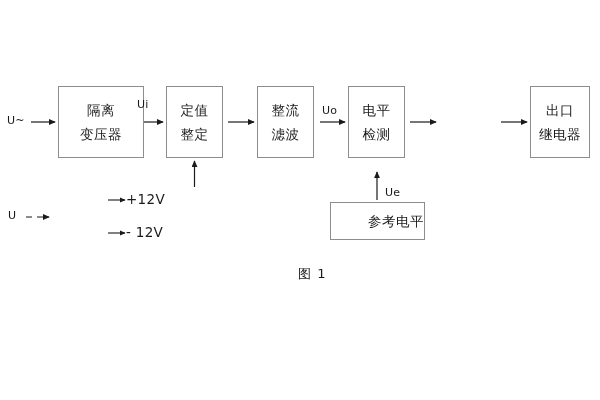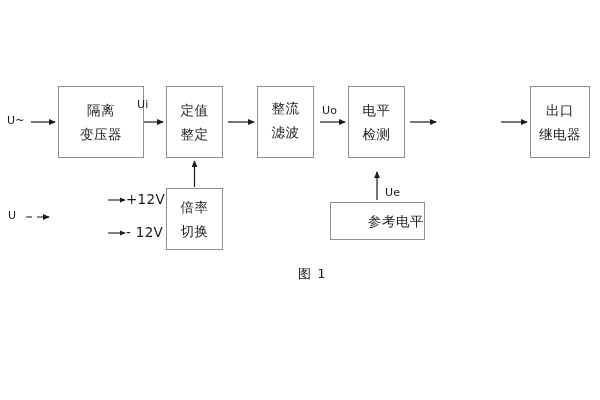--- a/index.html
+++ b/index.html
@@ -117,41 +117,37 @@
   <div class="block" style="left:58px; top:86px; width:86px; height:72px;">
     <span class="line">隔离</span>
     <span class="line">变压器</span>
   </div>
 
   <div class="block" style="left:166px; top:86px; width:57px; height:72px;">
     <span class="line">定值</span>
     <span class="line">整定</span>
   </div>
 
-  <div class="block" style="left:257px; top:86px; width:57px; height:72px;font-family:Liberation Mono, monospace;">
+  <div class="block" style="left:257px; top:86px; width:57px; height:72px;">
     <span class="line">整流</span>
     <span class="line">滤波</span>
   </div>
 
   <div class="block" style="left:348px; top:86px; width:57px; height:72px;">
     <span class="line">电平</span>
     <span class="line">检测</span>
   </div>
 
 
   <div class="block" style="left:530px; top:86px; width:60px; height:72px;">
     <span class="line">出口</span>
     <span class="line">继电器</span>
   </div>
 
 
-  <div class="block" style="left:166px; top:188px; width:57px; height:62px;">
-    <span class="line">倍率</span>
-    <span class="line">切换</span>
-  </div>
 
   <div class="block single" style="left:330px; top:202px; width:95px; height:38px;align-items:flex-end;">
     <span class="line">参考电平</span>
   </div>
 
   <div class="txt sig" style="left:7px; top:115px;">U~</div>
 
   <div class="txt sig" style="left:8px; top:210px;">U</div>
 
   <div class="txt sig" style="left:137px; top:99px;">Ui</div>

